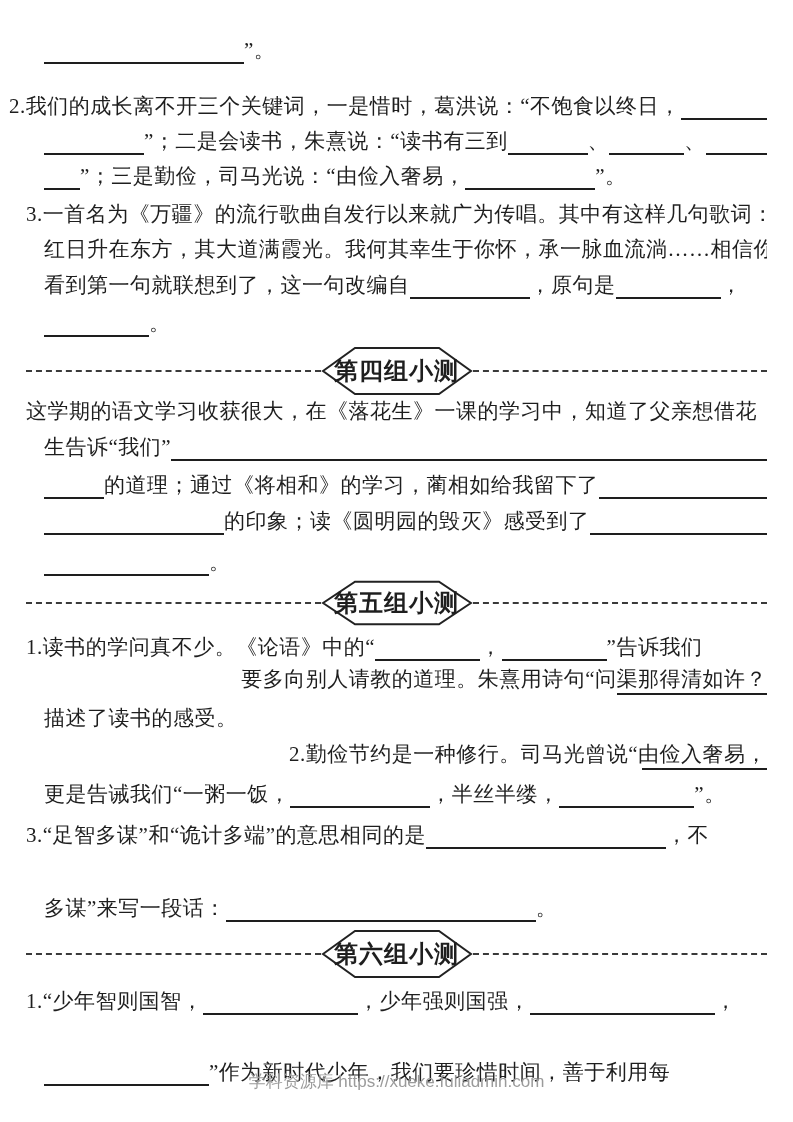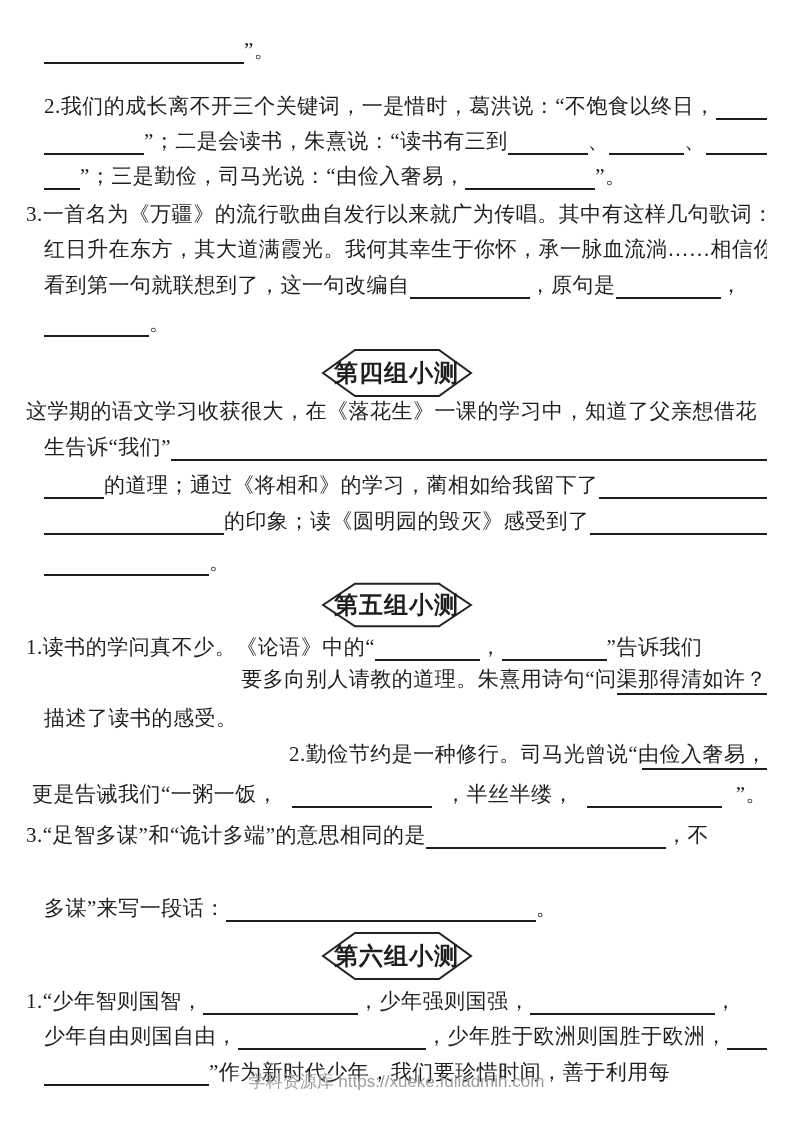--- a/index.html
+++ b/index.html
@@ -35,21 +35,20 @@
     height: 27px;
     border-bottom: 2px solid var(--ink);
   }
   .line .blank.fill { flex: 1 1 auto; }
   .sec-header {
     position: absolute;
     left: 26px;
     right: 26px;
     display: flex;
     align-items: center;
-    flex-direction: column;
   }
   .sec-header .dash {
     flex: 1 1 auto;
     height: 0;
     border-top: 2px dashed var(--dash);
   }
   .badge {
     position: relative;
     flex: 0 0 auto;
     width: 152px;
@@ -76,21 +75,21 @@
     font-family: Liberation Sans, sans-serif;
     font-size: 17px;
     color: var(--wm);
   }
 </style>
 </head>
 <body style="background: rgb(255, 255, 255);">
 
 <div id="doc">
     <div class="line" style="top: 32px; left: 44px;"><span class="blank" style="width: 200px;"></span><span class="txt">”。</span></div>
-    <div class="line" style="top: 88px; left: 44px;"><span class="txt">2.我们的成长离不开三个关键词，一是惜时，葛洪说：“不饱食以终日，</span><span class="blank fill" style="min-width: 60px;"></span></div>
+    <div class="line" style="top: 88px; left: 9px;"><span class="txt">2.我们的成长离不开三个关键词，一是惜时，葛洪说：“不饱食以终日，</span><span class="blank fill" style="min-width: 60px;"></span></div>
     <div class="line" style="top: 123px; left: 44px;"><span class="blank" style="width: 100px;"></span><span class="txt">”；二是会读书，朱熹说：“读书有三到</span><span class="blank" style="width: 80px;"></span><span class="txt">、</span><span class="blank" style="width: 75px;"></span><span class="txt">、</span><span class="blank fill" style="min-width: 38px;"></span></div>
     <div class="line" style="top: 158px; left: 44px;"><span class="blank" style="width: 36px;"></span><span class="txt">”；三是勤俭，司马光说：“由俭入奢易，</span><span class="blank" style="width: 130px;"></span><span class="txt">”。</span></div>
     <div class="line" style="top: 196px; left: 26px;"><span class="txt">3.一首名为《万疆》的流行歌曲自发行以来就广为传唱。其中有这样几句歌词：</span></div>
     <div class="line" style="top: 231px; left: 44px;"><span class="txt">红日升在东方，其大道满霞光。我何其幸生于你怀，承一脉血流淌……相信你</span></div>
     <div class="line" style="top: 267px; left: 44px;"><span class="txt">看到第一句就联想到了，这一句改编自</span><span class="blank" style="width: 120px;"></span><span class="txt">，原句是</span><span class="blank" style="width: 105px;"></span><span class="txt">，</span></div>
     <div class="line" style="top: 305px; left: 44px;"><span class="blank" style="width: 105px;"></span><span class="txt">。</span></div>
     <div class="sec-header" style="top: 345px; height: 52px;">
       <div class="dash"></div>
       <div class="badge">
         <svg viewBox="0 0 152 52" preserveAspectRatio="none">
@@ -112,31 +111,30 @@
           <polygon points="2,26 34,3 118,3 150,26 118,49 34,49" fill="#ffffff" stroke="#222222" stroke-width="2"></polygon>
         </svg>
         <span class="badge-label">第五组小测</span>
       </div>
       <div class="dash"></div>
     </div>
     <div class="line" style="top: 629px; left: 26px;"><span class="txt">1.读书的学问真不少。《论语》中的“</span><span class="blank" style="width: 105px;"></span><span class="txt">，</span><span class="blank" style="width: 105px;"></span><span class="txt">”告诉我们</span></div>
     <div class="line" style="top: 665px; left: 44px; flex-direction: column;"><span class="txt">要多向别人请教的道理。朱熹用诗句“问渠那得清如许？</span><span class="blank" style="width: 150px;"></span><span class="txt">”</span></div>
     <div class="line" style="top: 700px; left: 44px;"><span class="txt">描述了读书的感受。</span></div>
     <div class="line" style="top: 740px; left: 26px; flex-direction: column;"><span class="txt">2.勤俭节约是一种修行。司马光曾说“由俭入奢易，</span><span class="blank" style="width: 125px;"></span><span class="txt">”；朱用纯</span></div>
-    <div class="line" style="top: 776px; left: 32px; justify-content: space-between;"><span class="txt">更是告诫我们“一粥一饭，</span><span class="blank" style="width: 140px;"></span><span class="txt">，半丝半缕，</span><span class="blank" style="width: 135px;"></span><span class="txt">”。</span></div>
+    <div class="line" style="top: 776px; left: 44px;"><span class="txt">更是告诫我们“一粥一饭，</span><span class="blank" style="width: 140px;"></span><span class="txt">，半丝半缕，</span><span class="blank" style="width: 135px;"></span><span class="txt">”。</span></div>
     <div class="line" style="top: 817px; left: 26px;"><span class="txt">3.“足智多谋”和“诡计多端”的意思相同的是</span><span class="blank" style="width: 240px;"></span><span class="txt">，不</span></div>
     <div class="line" style="top: 890px; left: 44px;"><span class="txt">多谋”来写一段话：</span><span class="blank" style="width: 310px;"></span><span class="txt">。</span></div>
     <div class="sec-header" style="top: 928px; height: 52px;">
       <div class="dash"></div>
       <div class="badge">
         <svg viewBox="0 0 152 52" preserveAspectRatio="none">
           <polygon points="2,26 34,3 118,3 150,26 118,49 34,49" fill="#ffffff" stroke="#222222" stroke-width="2"></polygon>
         </svg>
         <span class="badge-label">第六组小测</span>
       </div>
       <div class="dash"></div>
     </div>
     <div class="line" style="top: 983px; left: 26px;"><span class="txt">1.“少年智则国智，</span><span class="blank" style="width: 155px;"></span><span class="txt">，少年强则国强，</span><span class="blank" style="width: 185px;"></span><span class="txt">，</span></div>
-    <div class="line" style="top: 1018px; left: 44px;"><span class="txt">少年自由则国自由，</span><span class="blank" style="width: 230px;"></span><span class="txt">，少年胜于欧洲则国胜于欧洲，</span><span class="blank fill" style="min-width: 40px;"></span></div>
     <div class="line" style="top: 1054px; left: 44px;"><span class="blank" style="width: 165px;"></span><span class="txt">”作为新时代少年，我们要珍惜时间，善于利用每</span></div>
   </div>
 
 <div id="watermark" style="color: rgb(155, 155, 155);">学科资源库 https://xueke.fuliadmin.com</div>
 
 </body></html>

